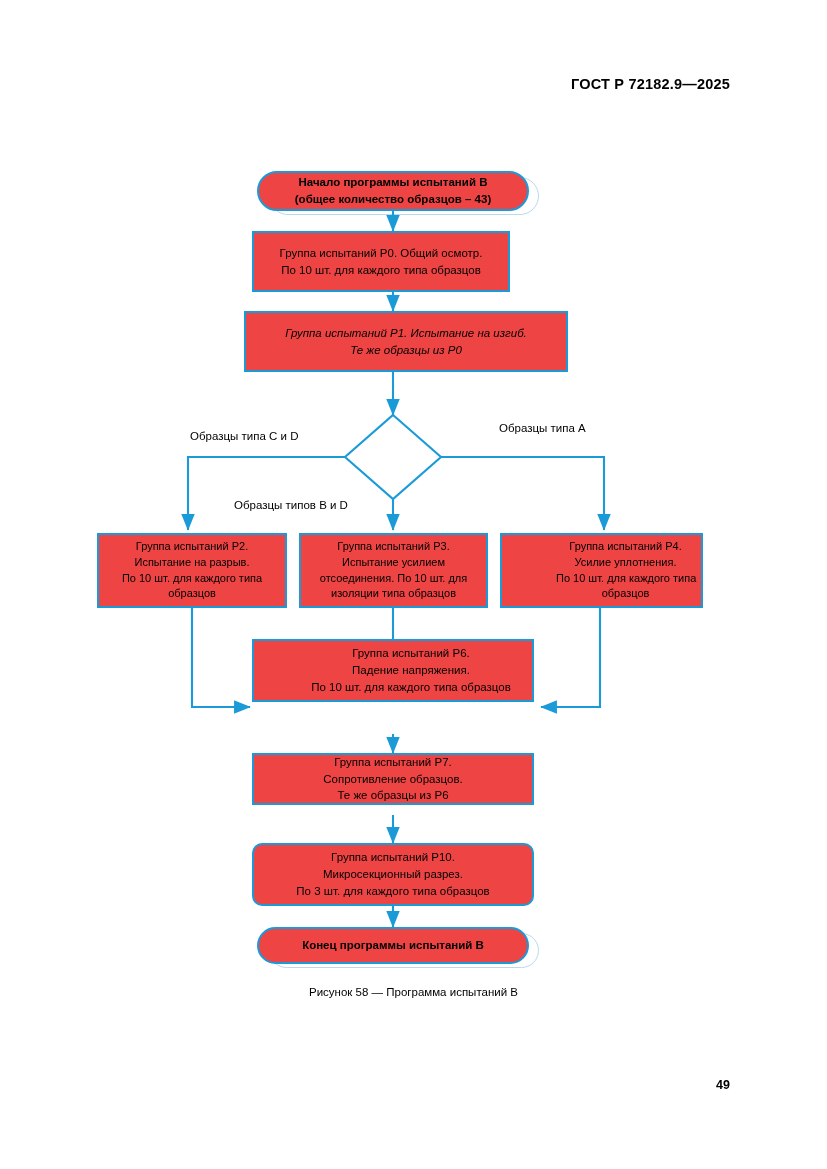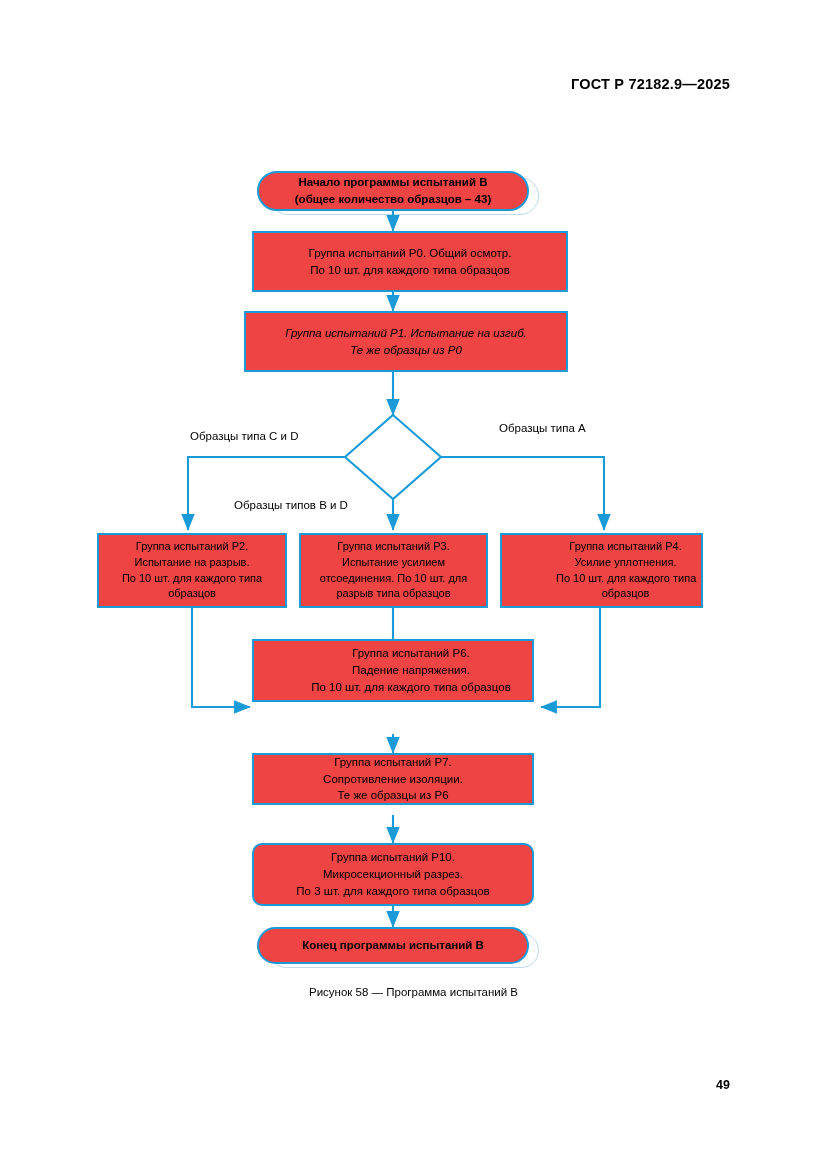--- a/index.html
+++ b/index.html
@@ -164,21 +164,21 @@
       </g>
     </svg>
 
     <div class="node terminator shadowed" style="left:257px; top:171px; width:272px; height:40px;">
       <div class="lines">
         <div>Начало программы испытаний В</div>
         <div>(общее количество образцов – 43)</div>
       </div>
     </div>
 
-    <div class="node process" style="left:252px; top:231px; width:316px; height:61px;">
+    <div class="node process" style="left:252px; top:231px; width:258px; height:61px;">
       <div class="lines">
         <div>Группа испытаний Р0. Общий  осмотр.</div>
         <div>По 10 шт. для каждого типа  образцов</div>
       </div>
     </div>
 
     <div class="node process" style="left:244px; top:311px; width:324px; height:61px;font-style:italic;">
       <div class="lines">
         <div>Группа испытаний Р1. Испытание  на изгиб.</div>
         <div>Те же образцы из Р0</div>
@@ -196,21 +196,21 @@
         <div>По 10 шт. для каждого  типа</div>
         <div>образцов</div>
       </div>
     </div>
 
     <div class="node process" style="left:299px; top:533px; width:189px; height:75px; font-size:11px;">
       <div class="lines">
         <div>Группа испытаний Р3.</div>
         <div>Испытание усилием</div>
         <div>отсоединения. По 10 шт. для</div>
-        <div>разрыв типа  образцов</div>
+        <div>изоляции типа  образцов</div>
       </div>
     </div>
 
     <div class="node process" style="left:500px; top:533px; width:203px; height:75px; font-size:11px;padding-left:48px;">
       <div class="lines">
         <div>Группа испытаний Р4.</div>
         <div>Усилие уплотнения.</div>
         <div>По 10 шт. для каждого  типа</div>
         <div>образцов</div>
       </div>
@@ -220,21 +220,21 @@
       <div class="lines">
         <div>Группа испытаний Р6.</div>
         <div>Падение напряжения.</div>
         <div>По 10 шт. для каждого типа образцов</div>
       </div>
     </div>
 
     <div class="node process" style="left:252px; top:753px; width:282px; height:52px;">
       <div class="lines">
         <div>Группа испытаний Р7.</div>
-        <div>Сопротивление изоляции.</div>
+        <div>Сопротивление образцов.</div>
         <div>Те же образцы из Р6</div>
       </div>
     </div>
 
     <div class="node process" style="left:252px; top:843px; width:282px; height:63px;border-radius:10px;">
       <div class="lines">
         <div>Группа испытаний Р10.</div>
         <div>Микросекционный разрез.</div>
         <div>По 3 шт. для каждого типа образцов</div>
       </div>

